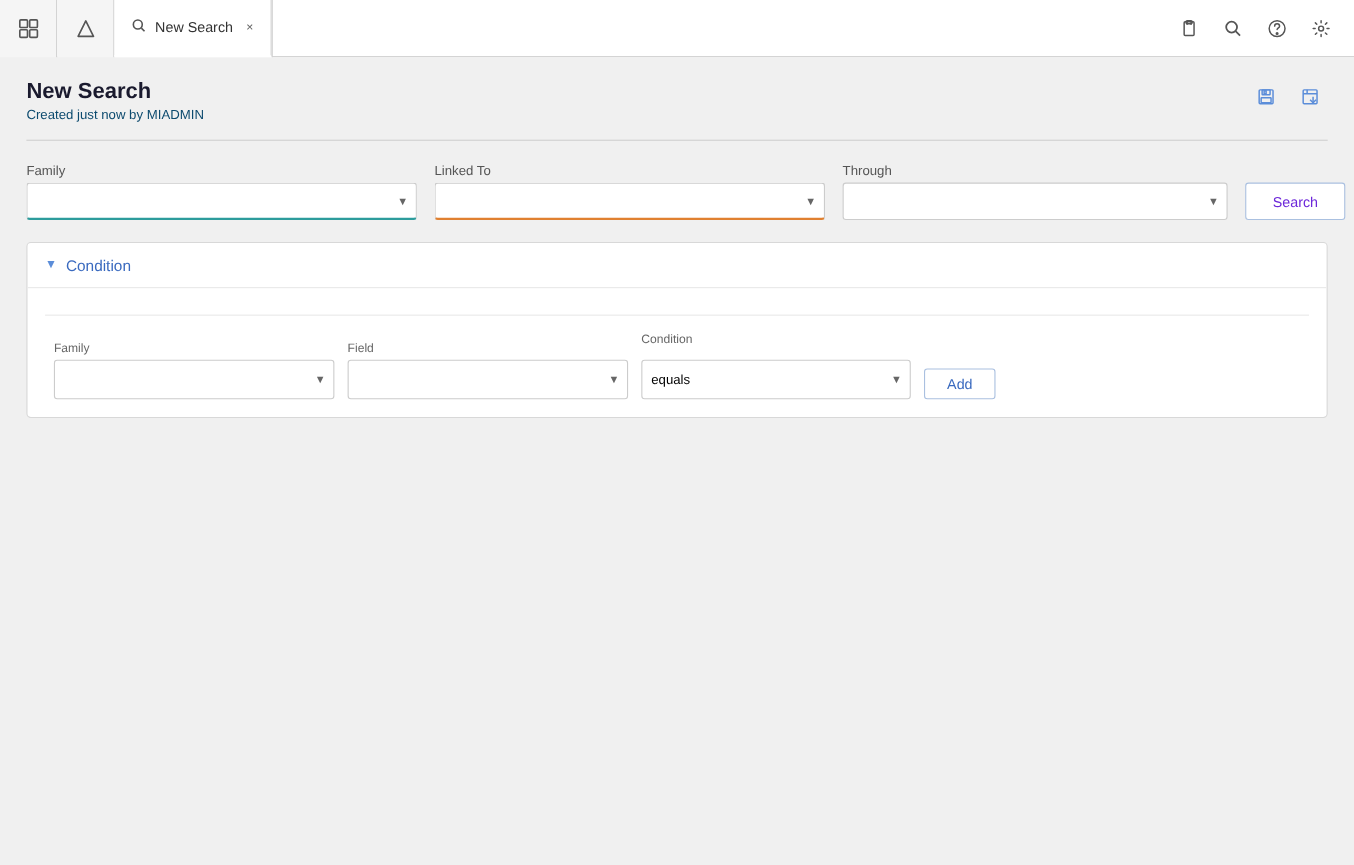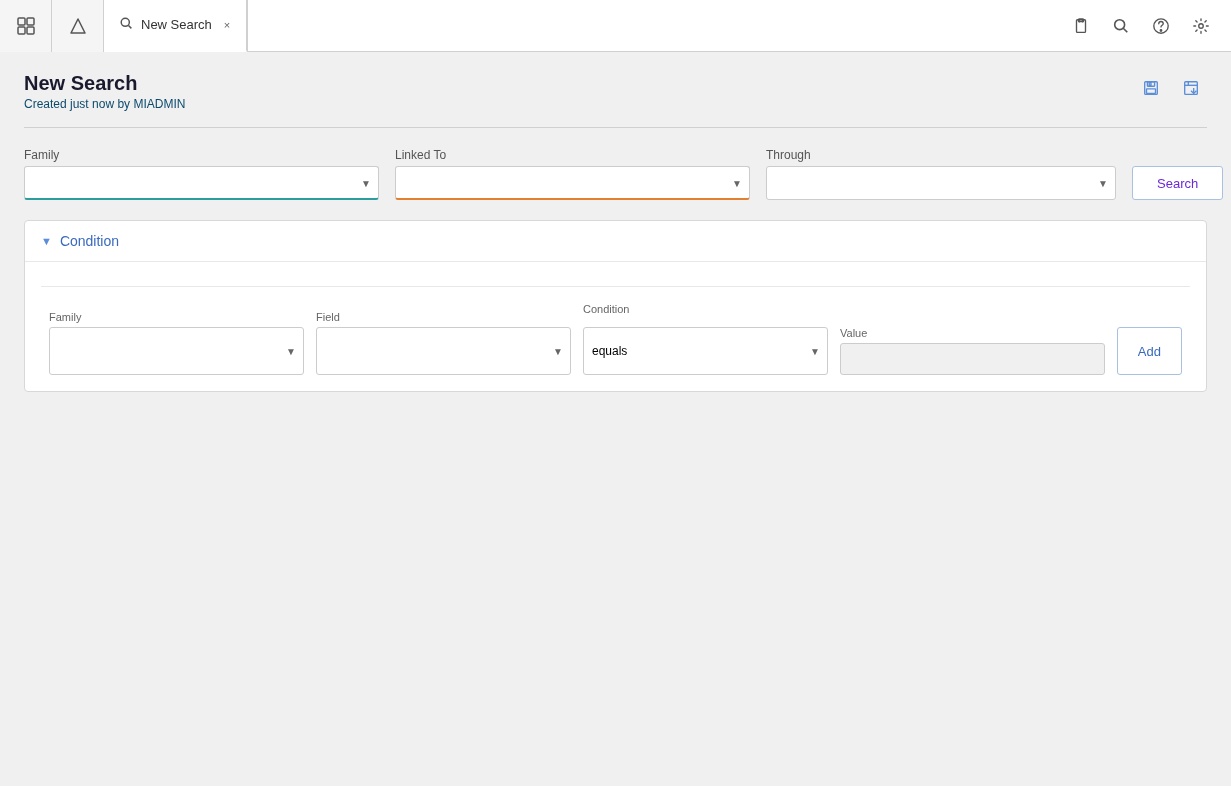--- a/index.html
+++ b/index.html
@@ -284,42 +284,42 @@
     .cond-group { display: flex; flex-direction: column; gap: 4px; }
     .cond-group label { font-size: 11px; color: #666; font-weight: 500; }
 
     .cond-family { flex: 0 0 255px; }
     .cond-field { flex: 0 0 255px; }
     .cond-condition { flex: 0 0 245px; gap: 12px; }
     .cond-value { flex: 1; }
 
     .cond-select {
       width: 100%;
-      height: 48px;
+      height: 36px;
       border: 1px solid #ccc;
       border-radius: 3px;
       background: #fff;
       padding: 0 28px 0 8px;
       font-size: 12px;
       appearance: none;
       cursor: pointer;
     }
 
     .cond-value-input {
       width: 100%;
       height: 32px;
       border: 1px solid #ccc;
       border-radius: 3px;
       background: #f0f0f0;
       padding: 0 8px;
       font-size: 12px;
     }
 
     .add-btn {
-      height: 48px;
+      height: 28px;
       padding: 0 20px;
       background: #fff;
       border: 1px solid #aac0e0;
       border-radius: 3px;
       color: #3a6abf;
       font-size: 13px;
       font-weight: 500;
       cursor: pointer;
       white-space: nowrap;
       flex-shrink: 0;
@@ -500,24 +500,20 @@
               <option value="contains">contains</option>
               <option value="starts with">starts with</option>
               <option value="ends with">ends with</option>
               <option value="is empty">is empty</option>
               <option value="is not empty">is not empty</option>
             </select>
             <span class="select-chevron">▼</span>
           </div>
         </div>
 
-        <div class="cond-group cond-value">
-          <label>Value</label>
-          <input type="text" class="cond-value-input" value="" style="">
-        </div>
 
         <button class="add-btn">Add</button>
 
       </div>
     </div>
   </div>
 
 </div>
 
 </body></html>

